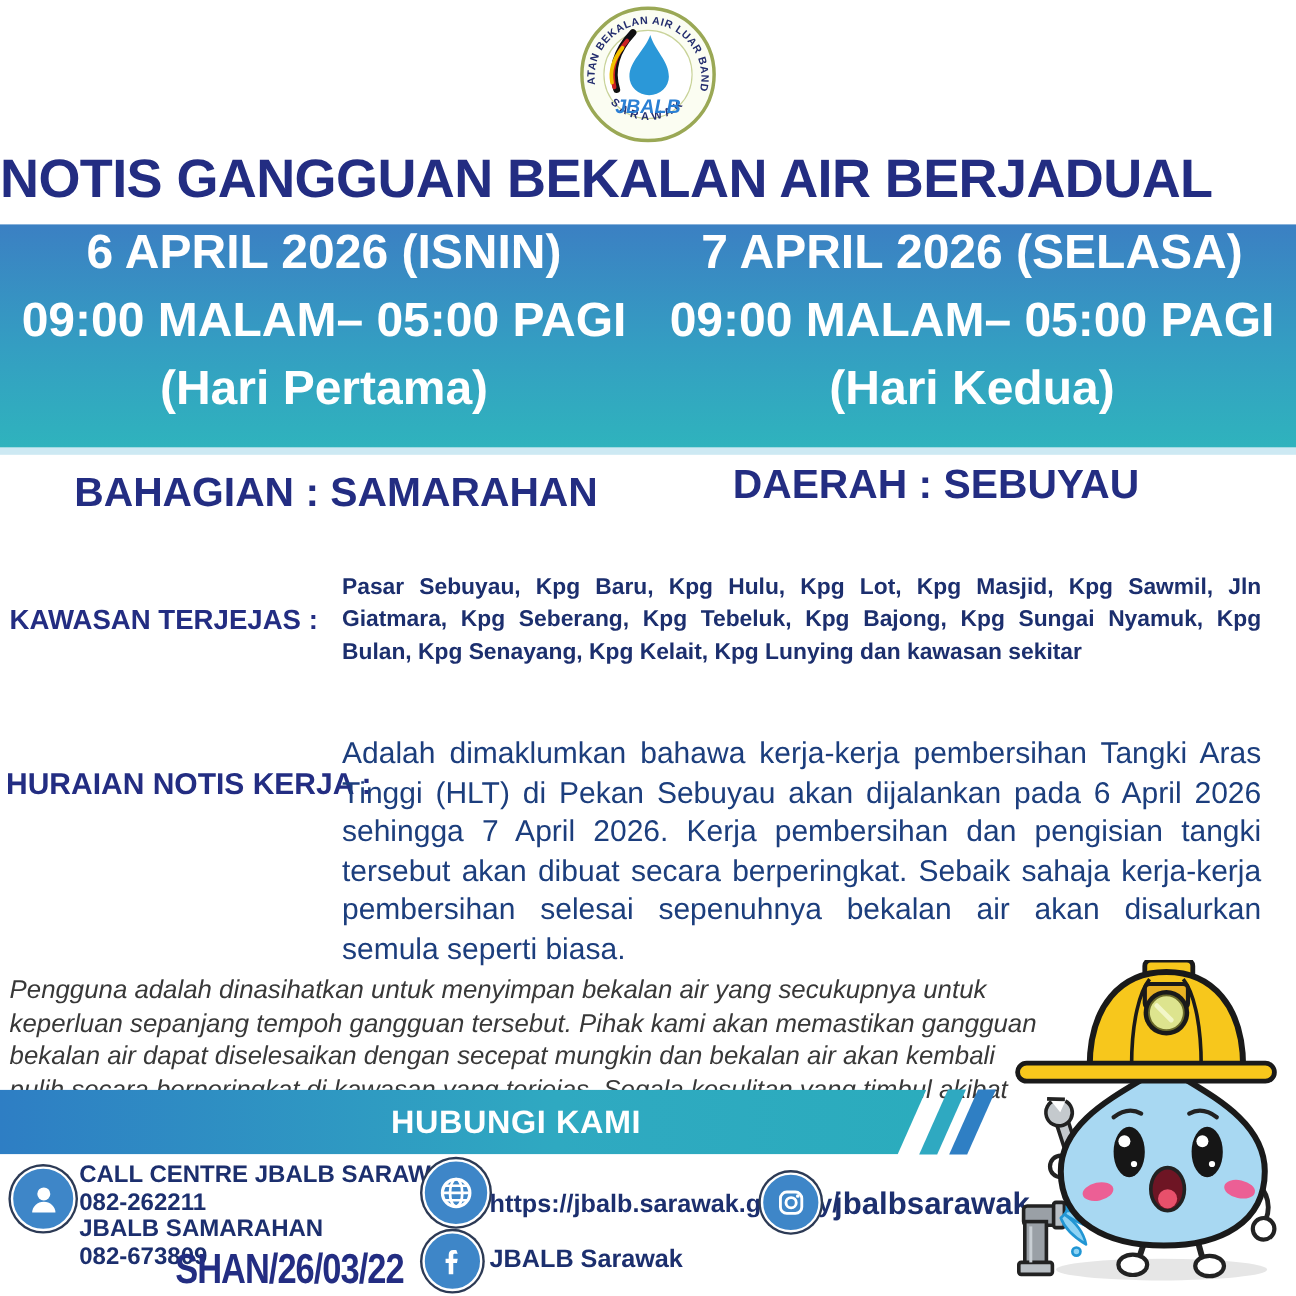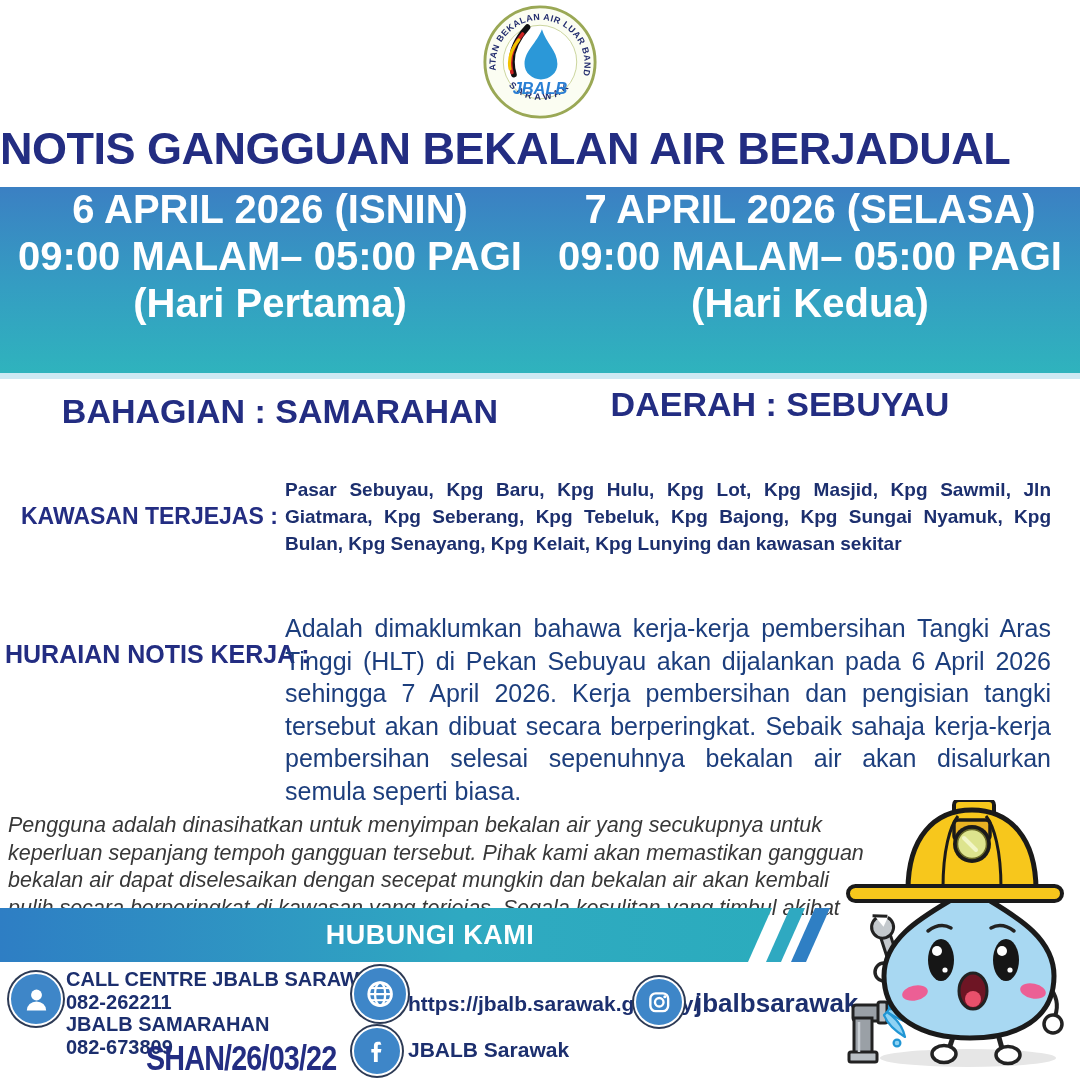--- a/index.html
+++ b/index.html
@@ -14,29 +14,29 @@
     left:0;top:123px;width:884px;text-align:center;
     font-size:45px;font-weight:bold;letter-spacing:-0.5px;color:#232d82;white-space:nowrap;
   }
   
   .banner{
     left:0;top:187px;width:1080px;height:186px;
     background:linear-gradient(180deg,#3b80c3 0%,#349ec2 55%,#2fb3bd 100%);
   }
   .banner-strip{left:0;top:373px;width:1080px;height:6px;background:#cde9f3;}
   .banner-col{position:absolute;top:0;width:540px;height:140px;display:flex;flex-direction:column;
-    justify-content:flex-end;align-items:center;color:#ffffff;font-weight:bold;}
+    justify-content:flex-start;align-items:center;color:#ffffff;font-weight:bold;gap:10px;}
   .banner-col .line{font-size:40px;line-height:47px;white-space:nowrap;}
   .col-left{left:0;}
   .col-right{left:540px;}
   
   .region-bahagian{left:0;top:392px;width:560px;text-align:center;font-size:34px;font-weight:bold;}
   .region-daerah{left:540px;top:385px;width:480px;text-align:center;font-size:34px;font-weight:bold;}
   
-  .areas-label{left:8px;top:503px;font-size:23px;font-weight:bold;white-space:nowrap;margin-left:13px;}
+  .areas-label{left:8px;top:503px;font-size:23px;font-weight:bold;white-space:nowrap;}
   .areas-value{left:285px;top:477px;width:766px;font-size:19px;font-weight:bold;line-height:26.8px;
     text-align:justify;color:#1c2f6e;}
   
   .notice-label{left:5px;top:640px;font-size:25px;font-weight:bold;white-space:nowrap;}
   .notice-value{left:285px;top:612px;width:766px;font-size:25px;line-height:32.6px;
     text-align:justify;color:#1c3e7d;}
   
   .advisory{left:8px;top:812px;width:862px;font-size:21.5px;font-style:italic;line-height:27.6px;color:#383838;}
   
   .contact-bar{

